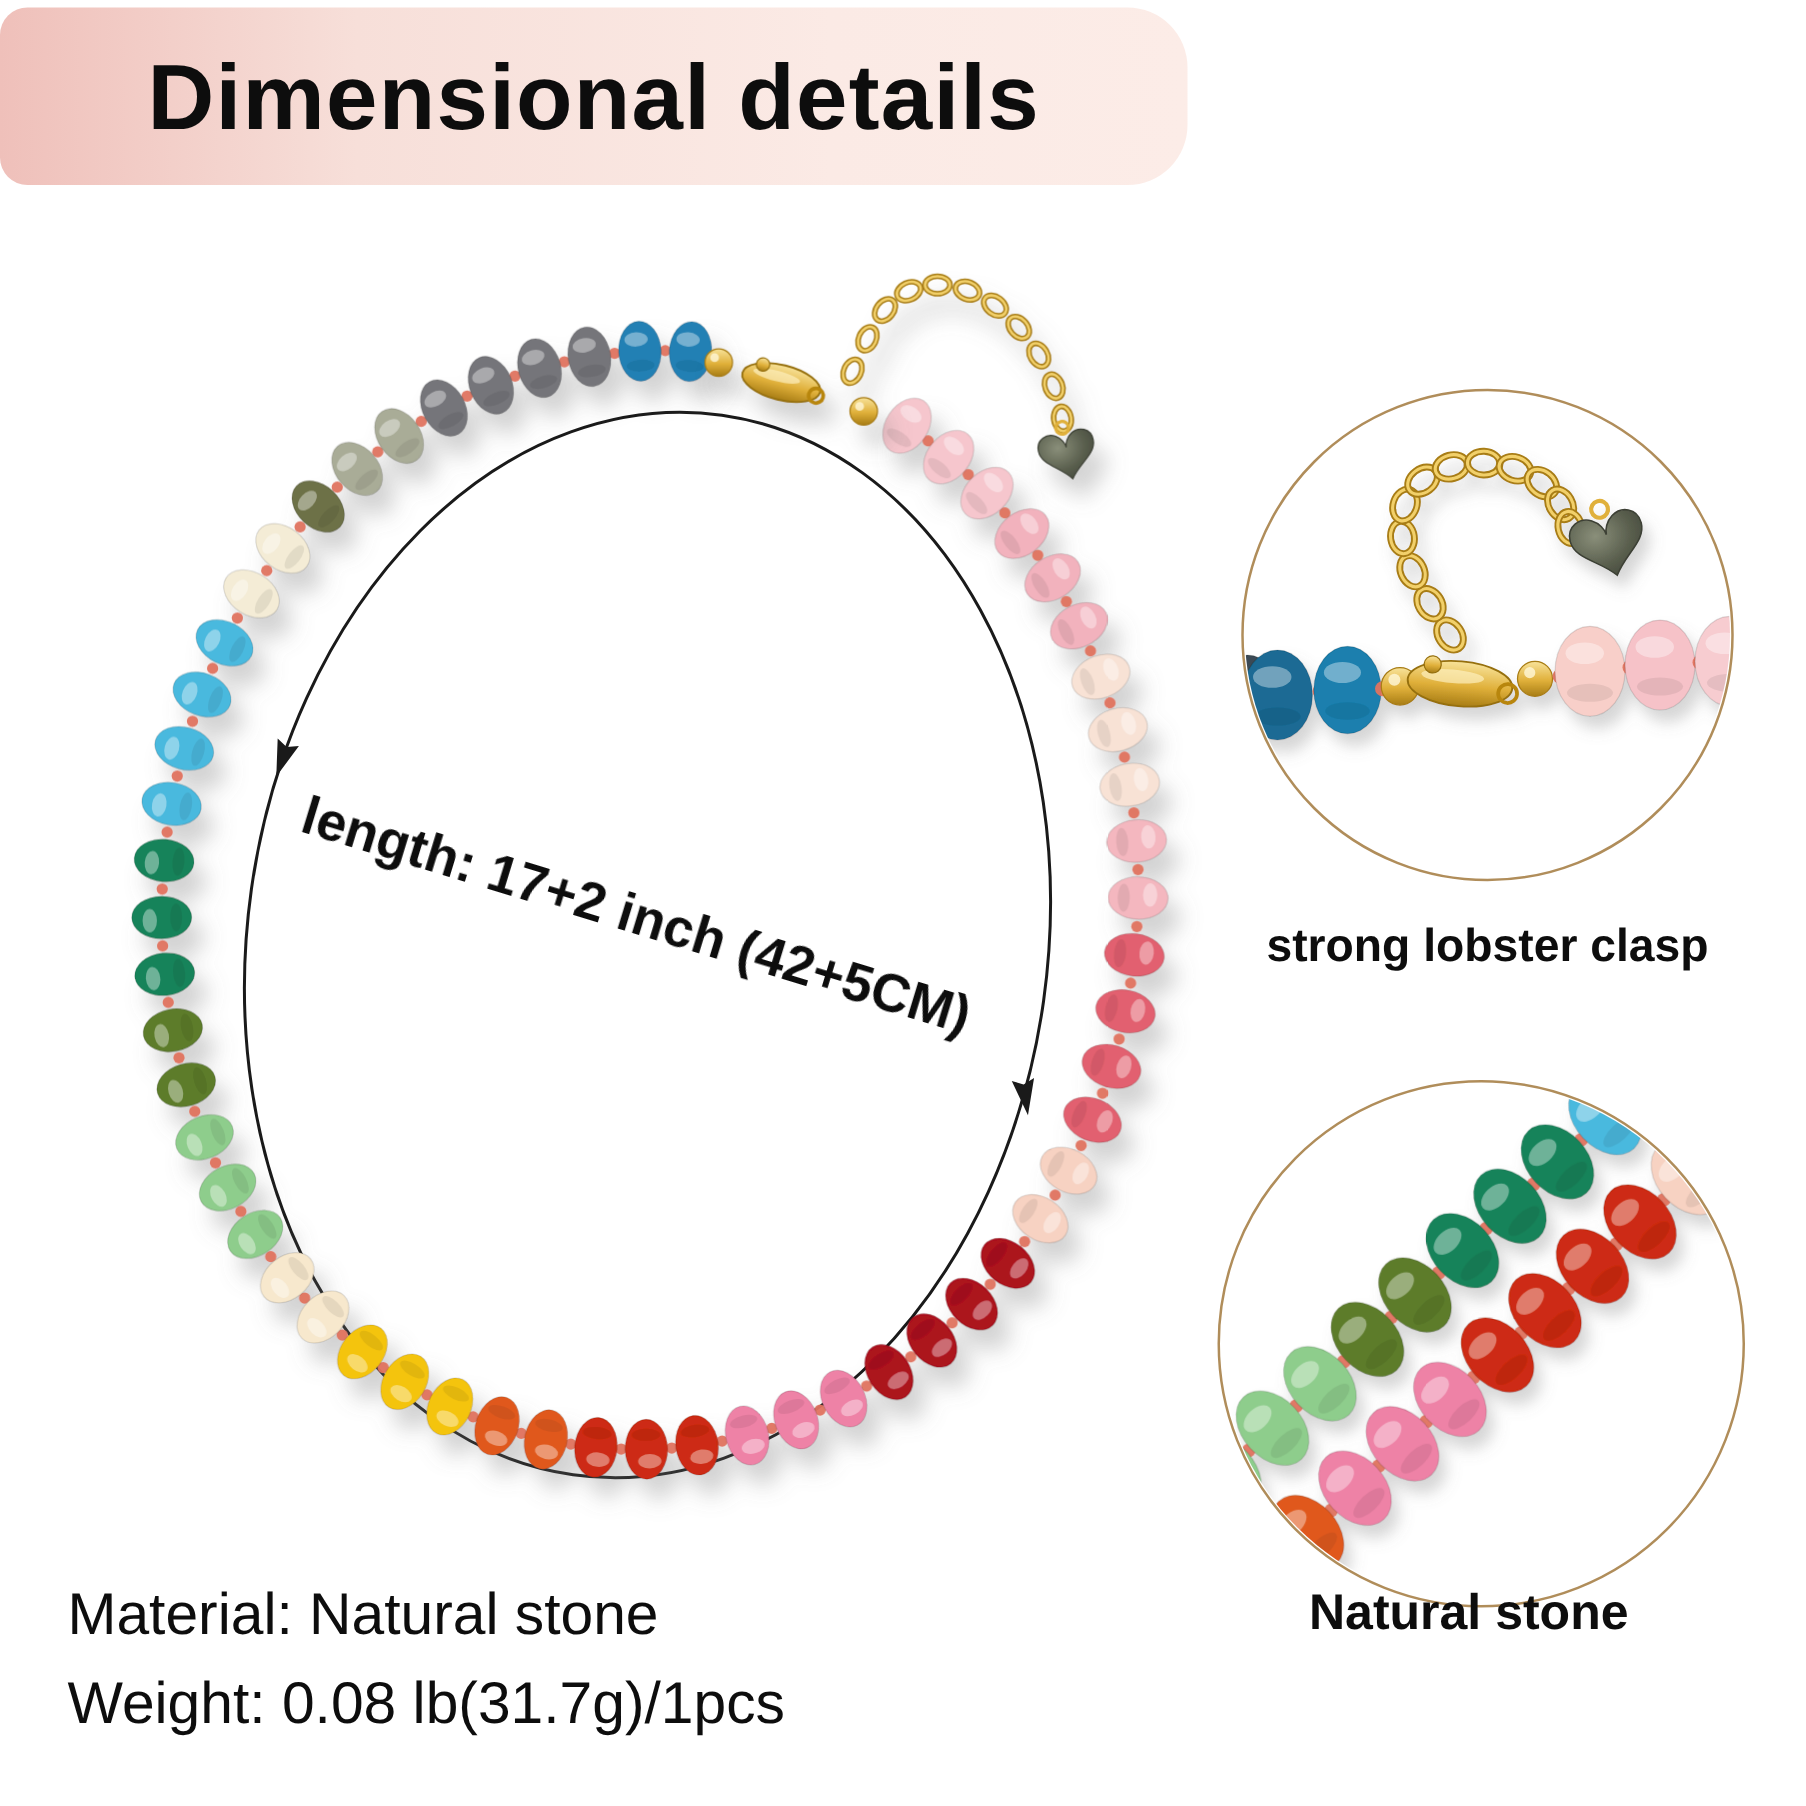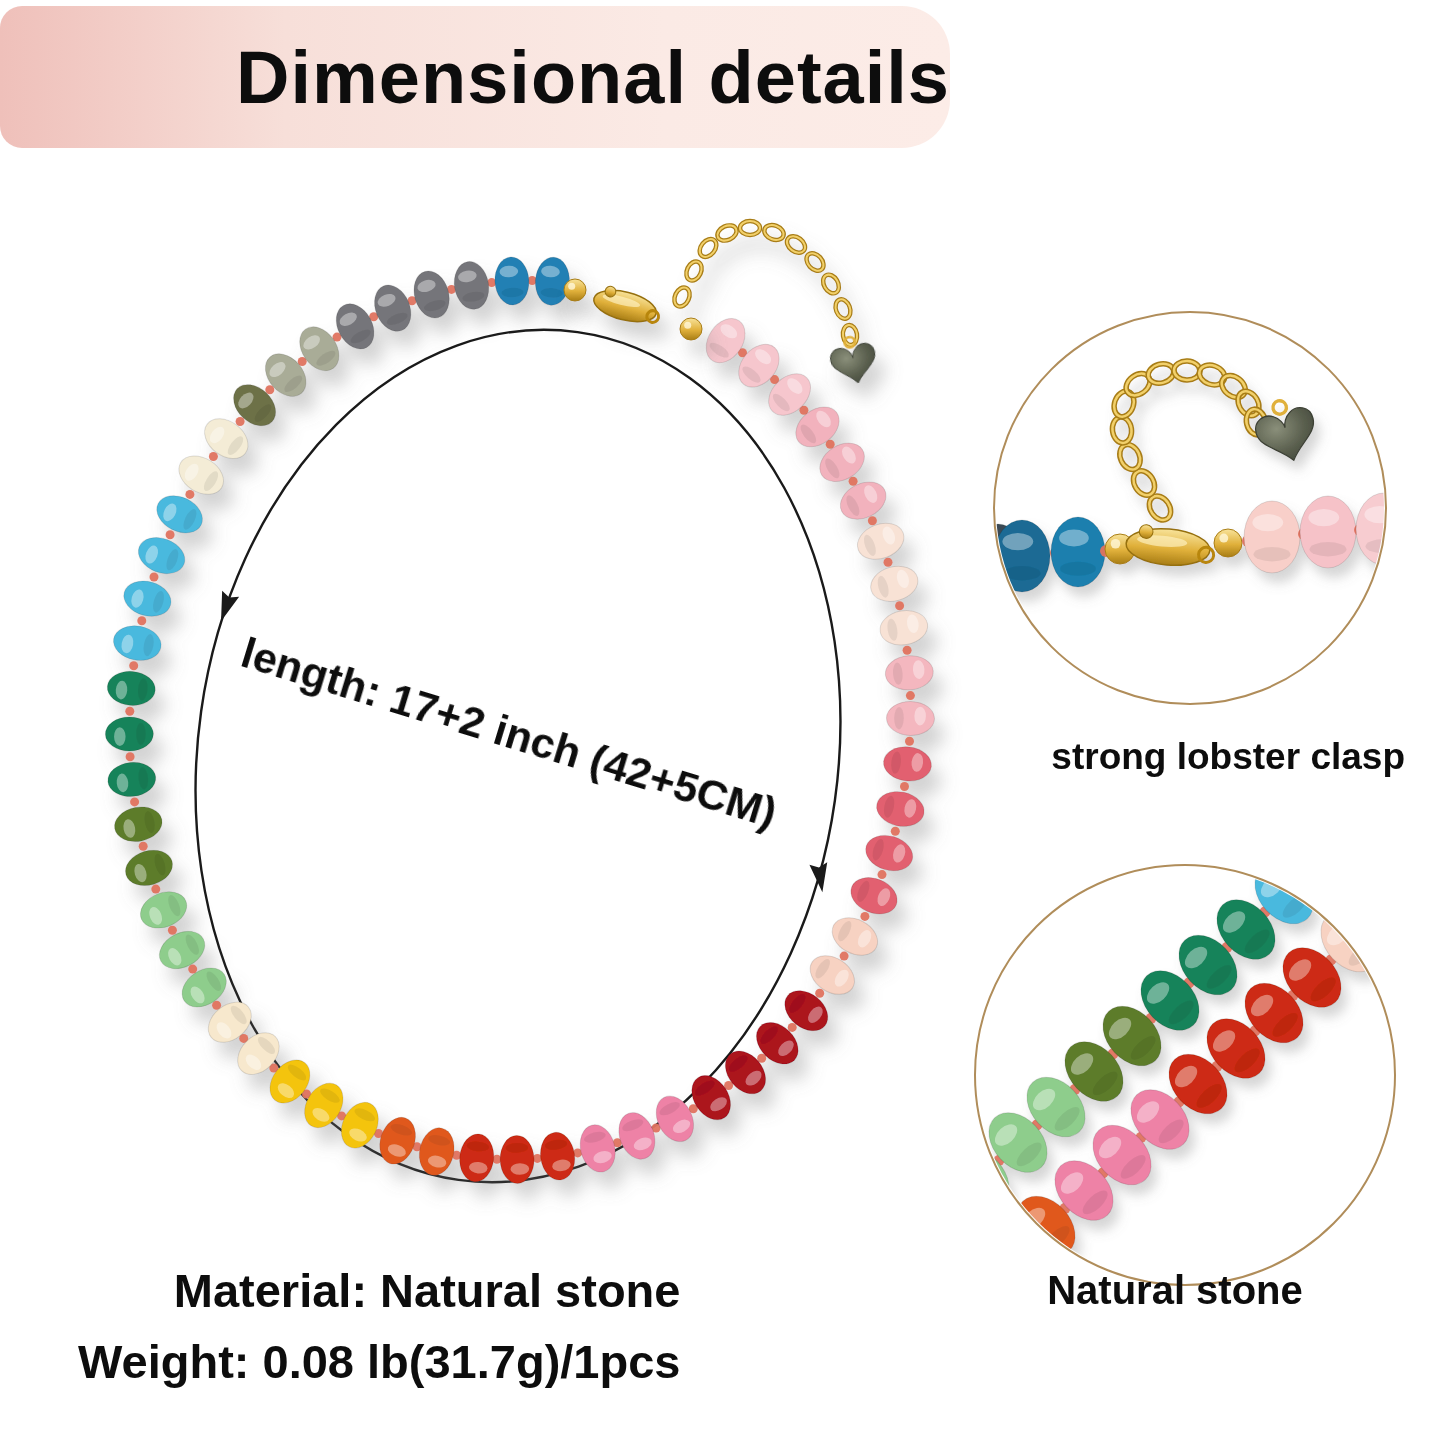--- a/index.html
+++ b/index.html
@@ -7,41 +7,41 @@
   body {
     position:relative; background:#ffffff;
     font-family:"Liberation Sans","DejaVu Sans",sans-serif;
     color:#111; overflow:hidden;
   }
   #scene { position:absolute; left:0; top:0; z-index:1; }
   .banner {
     position:absolute; left:0; top:6px; width:950px; height:142px; z-index:2;
     background:linear-gradient(90deg,#efc0ba 0%,#f7dfd9 30%,#fbeae5 70%,#fcece7 100%);
     border-radius:22px 48px 48px 22px;
-    display:flex; align-items:center; justify-content:flex-end;
+    display:flex; align-items:center; justify-content:center;
   }
   .banner h1 {
     font-size:74px; font-weight:700; letter-spacing:1px; color:#0d0d0d; white-space:nowrap;
   }
   .length-label {
     position:absolute; left:250px; top:628px; z-index:2;
     font-size:43px; font-weight:700; white-space:nowrap;
     transform:rotate(17deg); transform-origin:0 0; color:#0d0d0d;
   }
   .caption1 {
     position:absolute; left:975px; top:733px; width:430px; z-index:2;
-    text-align:right; font-size:37px; font-weight:700; line-height:1.28; color:#0d0d0d;
+    text-align:center; font-size:37px; font-weight:700; line-height:1.28; color:#0d0d0d;
   }
   .caption2 {
     position:absolute; left:965px; top:1268px; width:420px; z-index:2;
     text-align:center; font-size:40px; font-weight:700; color:#0d0d0d;
   }
   .specs {
-    position:absolute; left:78px; top:1256px; z-index:2;
-    font-size:47px; font-weight:700; line-height:1.5; color:#0d0d0d;text-align:right;
+    position:absolute; left:54px; top:1256px; z-index:2;
+    font-size:47px; font-weight:400; line-height:1.5; color:#0d0d0d;
   }
 </style>
 </head>
 <body>
 
 <div class="banner">
   <h1>Dimensional details</h1>
 </div>
 
 <svg id="scene" width="1445" height="1445" viewBox="0 0 1445 1445">

